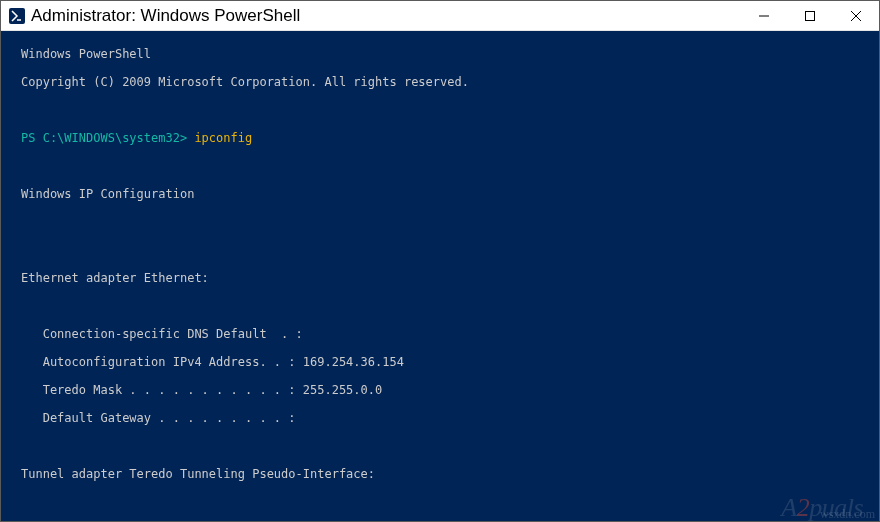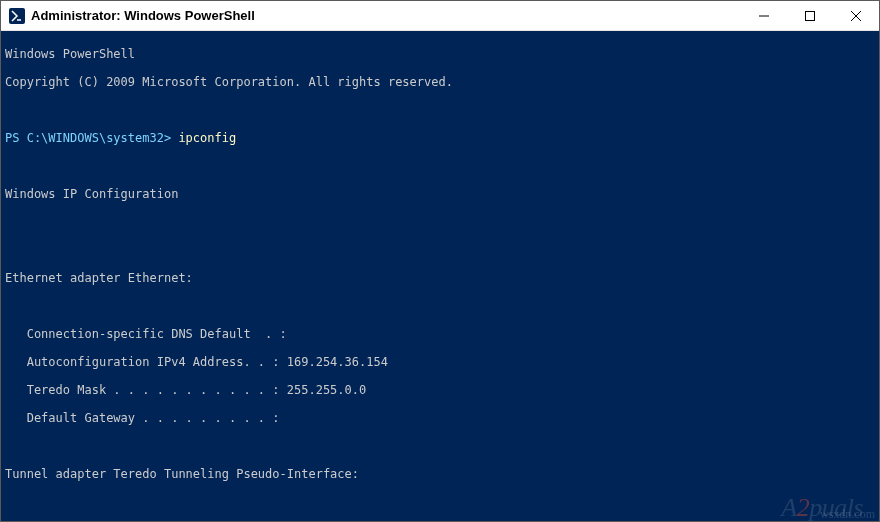--- a/index.html
+++ b/index.html
@@ -34,55 +34,54 @@
       width: 16px;
       height: 16px;
       margin-left: 8px;
       margin-right: 6px;
       display:flex;
       align-items:center;
       justify-content:center;
     }
     .titlebar-icon svg { width:16px; height:16px;}
     .titlebar-title {
-      font-size: 13px;
+      font-size: 17px;
       color: #000;
       flex: 1;
-      font-weight: bold;
     }
     .titlebar-buttons {
       display: flex;
       height: 100%;
     }
     .titlebar-btn {
       width: 46px;
       height: 100%;
       display: flex;
       align-items: center;
       justify-content: center;
       color: #000;
       font-size: 12px;
       font-family: sans-serif;
     }
     .titlebar-btn svg { width:10px; height:10px; }
     .terminal {
       flex: 1;
       background: #012456;
-      padding: 2px 4px;
+      padding: 2px 20px;
       font-family: 'Consolas', 'Lucida Console', monospace;
       font-size: 12px;
       line-height: 14px;
       color: #cccccc;
       white-space: pre;
       overflow: hidden;
       position: relative;
     }
     .line { display:block; white-space: pre; }
-    .ps-prompt { color: #7dd3fc; }
-    .ps-cmd { color: #fef9c3; }
+    .ps-prompt { color: #14b8a6; }
+    .ps-cmd { color: #eab308; }
     .watermark {
       position: absolute;
       right: 16px;
       bottom: 6px;
       font-style: italic;
       font-family: Georgia, serif;
       font-size: 26px;
       color: rgba(255,255,255,0.12);
       font-weight: 500;
       letter-spacing: -0.5px;

